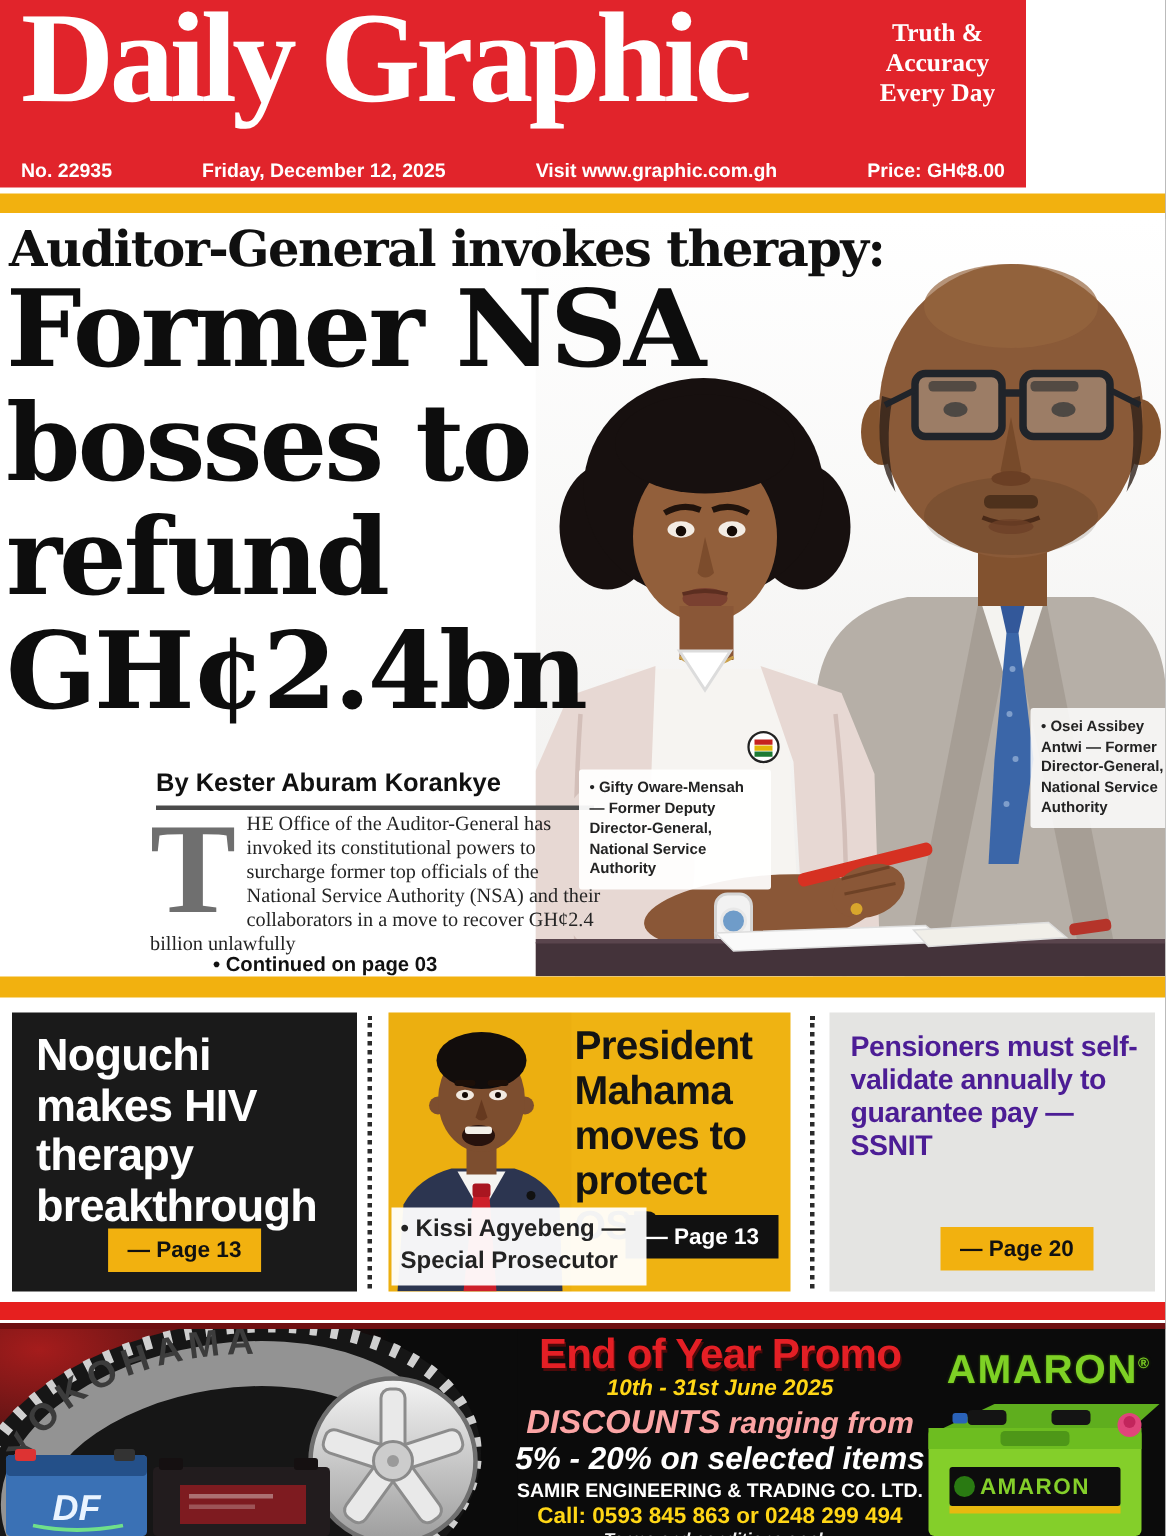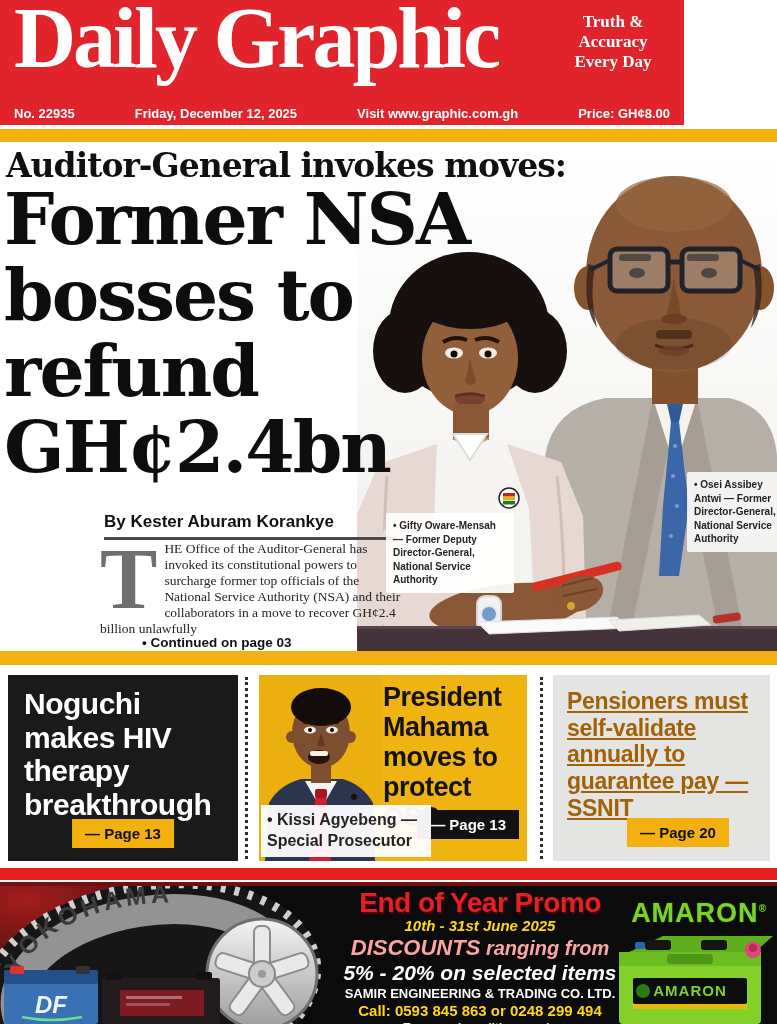--- a/index.html
+++ b/index.html
@@ -3,21 +3,21 @@
 <meta charset="utf-8">
 <style>
   html,body{margin:0;padding:0;background:#888;}
   .page{position:relative;width:777px;height:1024px;background:#fff;overflow:hidden;
         font-family:"Liberation Sans",sans-serif;margin:0 auto;}
 
   
   .masthead{position:absolute;top:0;left:0;width:684px;height:125px;background:#e1242b;}
   .mast-title{position:absolute;left:14px;top:-8px;font-family:"Liberation Serif",serif;
               font-weight:bold;font-size:86px;line-height:1.08;color:#fff;letter-spacing:-3px;}
-  .mast-slogan{position:absolute;right:16px;top:12px;width:110px;text-align:center;
+  .mast-slogan{position:absolute;right:4px;top:12px;width:110px;text-align:center;
                font-family:"Liberation Serif",serif;font-weight:bold;font-size:17px;
                line-height:1.18;color:#fff;}
   .mast-info{position:absolute;bottom:4px;left:0;right:0;display:flex;
              justify-content:space-between;padding:0 14px;font-weight:bold;font-size:13px;color:#fff;}
   .gold-stripe{position:absolute;top:129px;left:0;width:777px;height:13px;background:#f2b10f;}
 
   
   .main-story{position:absolute;top:146px;left:0;width:777px;height:505px;background:#fff;overflow:hidden;}
   .photo-wrap{position:absolute;right:0;top:0;width:420px;height:505px;}
   .kicker{position:absolute;left:6px;top:0;font-family:"DejaVu Serif",serif;font-weight:bold;
@@ -43,22 +43,22 @@
   .tbox{position:absolute;top:0;height:186px;}
   .tbox1{left:8px;width:230px;background:#1a1a1a;}
   .tbox1 .ttitle{padding:12px 0 0 16px;width:205px;font-weight:bold;font-size:30px;
                  line-height:1.12;letter-spacing:-0.5px;color:#fff;}
   .tdiv{position:absolute;top:2px;height:182px;border-left:3px dotted #2b2b2b;}
   .tdiv1{left:245px;} .tdiv2{left:540px;}
   .tbox2{left:259px;width:268px;background:#efb312;overflow:hidden;}
   .tbox2 .ttitle{position:absolute;left:124px;top:8px;width:140px;font-weight:bold;font-size:27px;
                  line-height:1.11;letter-spacing:-0.5px;color:#131313;}
   .tbox3{left:553px;width:217px;background:#e4e4e2;}
-  .tbox3 .ttitle{padding:13px 0 0 14px;width:196px;font-weight:bold;font-size:23px;
-                 line-height:1.16;letter-spacing:-0.3px;color:#a16207;text-decoration:underline;}
+  .tbox3 .ttitle{padding:13px 0 0 14px;width:196px;font-weight:bold;font-size:19px;
+                 line-height:1.16;letter-spacing:-0.3px;color:#4c1d95;}
   .pbadge{position:absolute;font-weight:bold;font-size:15px;line-height:1;padding:7px 13px;white-space:nowrap;}
   .pb1{left:50%;transform:translateX(-50%);bottom:13px;background:#f2b10f;color:#111;}
   .pb2{right:8px;bottom:22px;background:#111;color:#fff;}
   .pb3{left:74px;bottom:14px;background:#f2b10f;color:#111;}
   .tcap{position:absolute;left:2px;bottom:4px;width:158px;background:rgba(255,255,255,0.95);
         padding:5px 6px;font-weight:bold;font-size:16px;line-height:1.3;color:#232323;}
   .kissi-svg{position:absolute;left:0;bottom:0;}
 
   .red-bar{position:absolute;top:868px;left:0;width:777px;height:12px;background:#e6201f;border-bottom:2px solid #fff;}
 
@@ -199,21 +199,21 @@
         <rect x="0" y="482" width="420" height="23" fill="#44333a"></rect>
         <rect x="0" y="480" width="420" height="3" fill="#5a454d"></rect>
         <polygon points="120,476 260,471 274,482 132,488" fill="#fafafa" stroke="#ddd" stroke-width="1"></polygon>
         <polygon points="252,474 342,469 354,479 262,485" fill="#f1efe9" stroke="#ddd" stroke-width="1"></polygon>
         <g transform="rotate(-8 356 474)">
             <rect x="356" y="470" width="28" height="8" rx="3" fill="#b5342a"></rect>
           </g>
       </g>
     </svg>
 
-    <div class="kicker">Auditor-General invokes moves:</div>
+    <div class="kicker">Auditor-General invokes therapy:</div>
     <div class="headline">
       <div>Former NSA</div>
       <div>bosses to</div>
       <div>refund</div>
       <div>GH¢2.4bn</div>
     </div>
 
     <div class="byline">
       <span>By Kester Aburam Korankye</span>
       <div class="byline-rule"></div>

